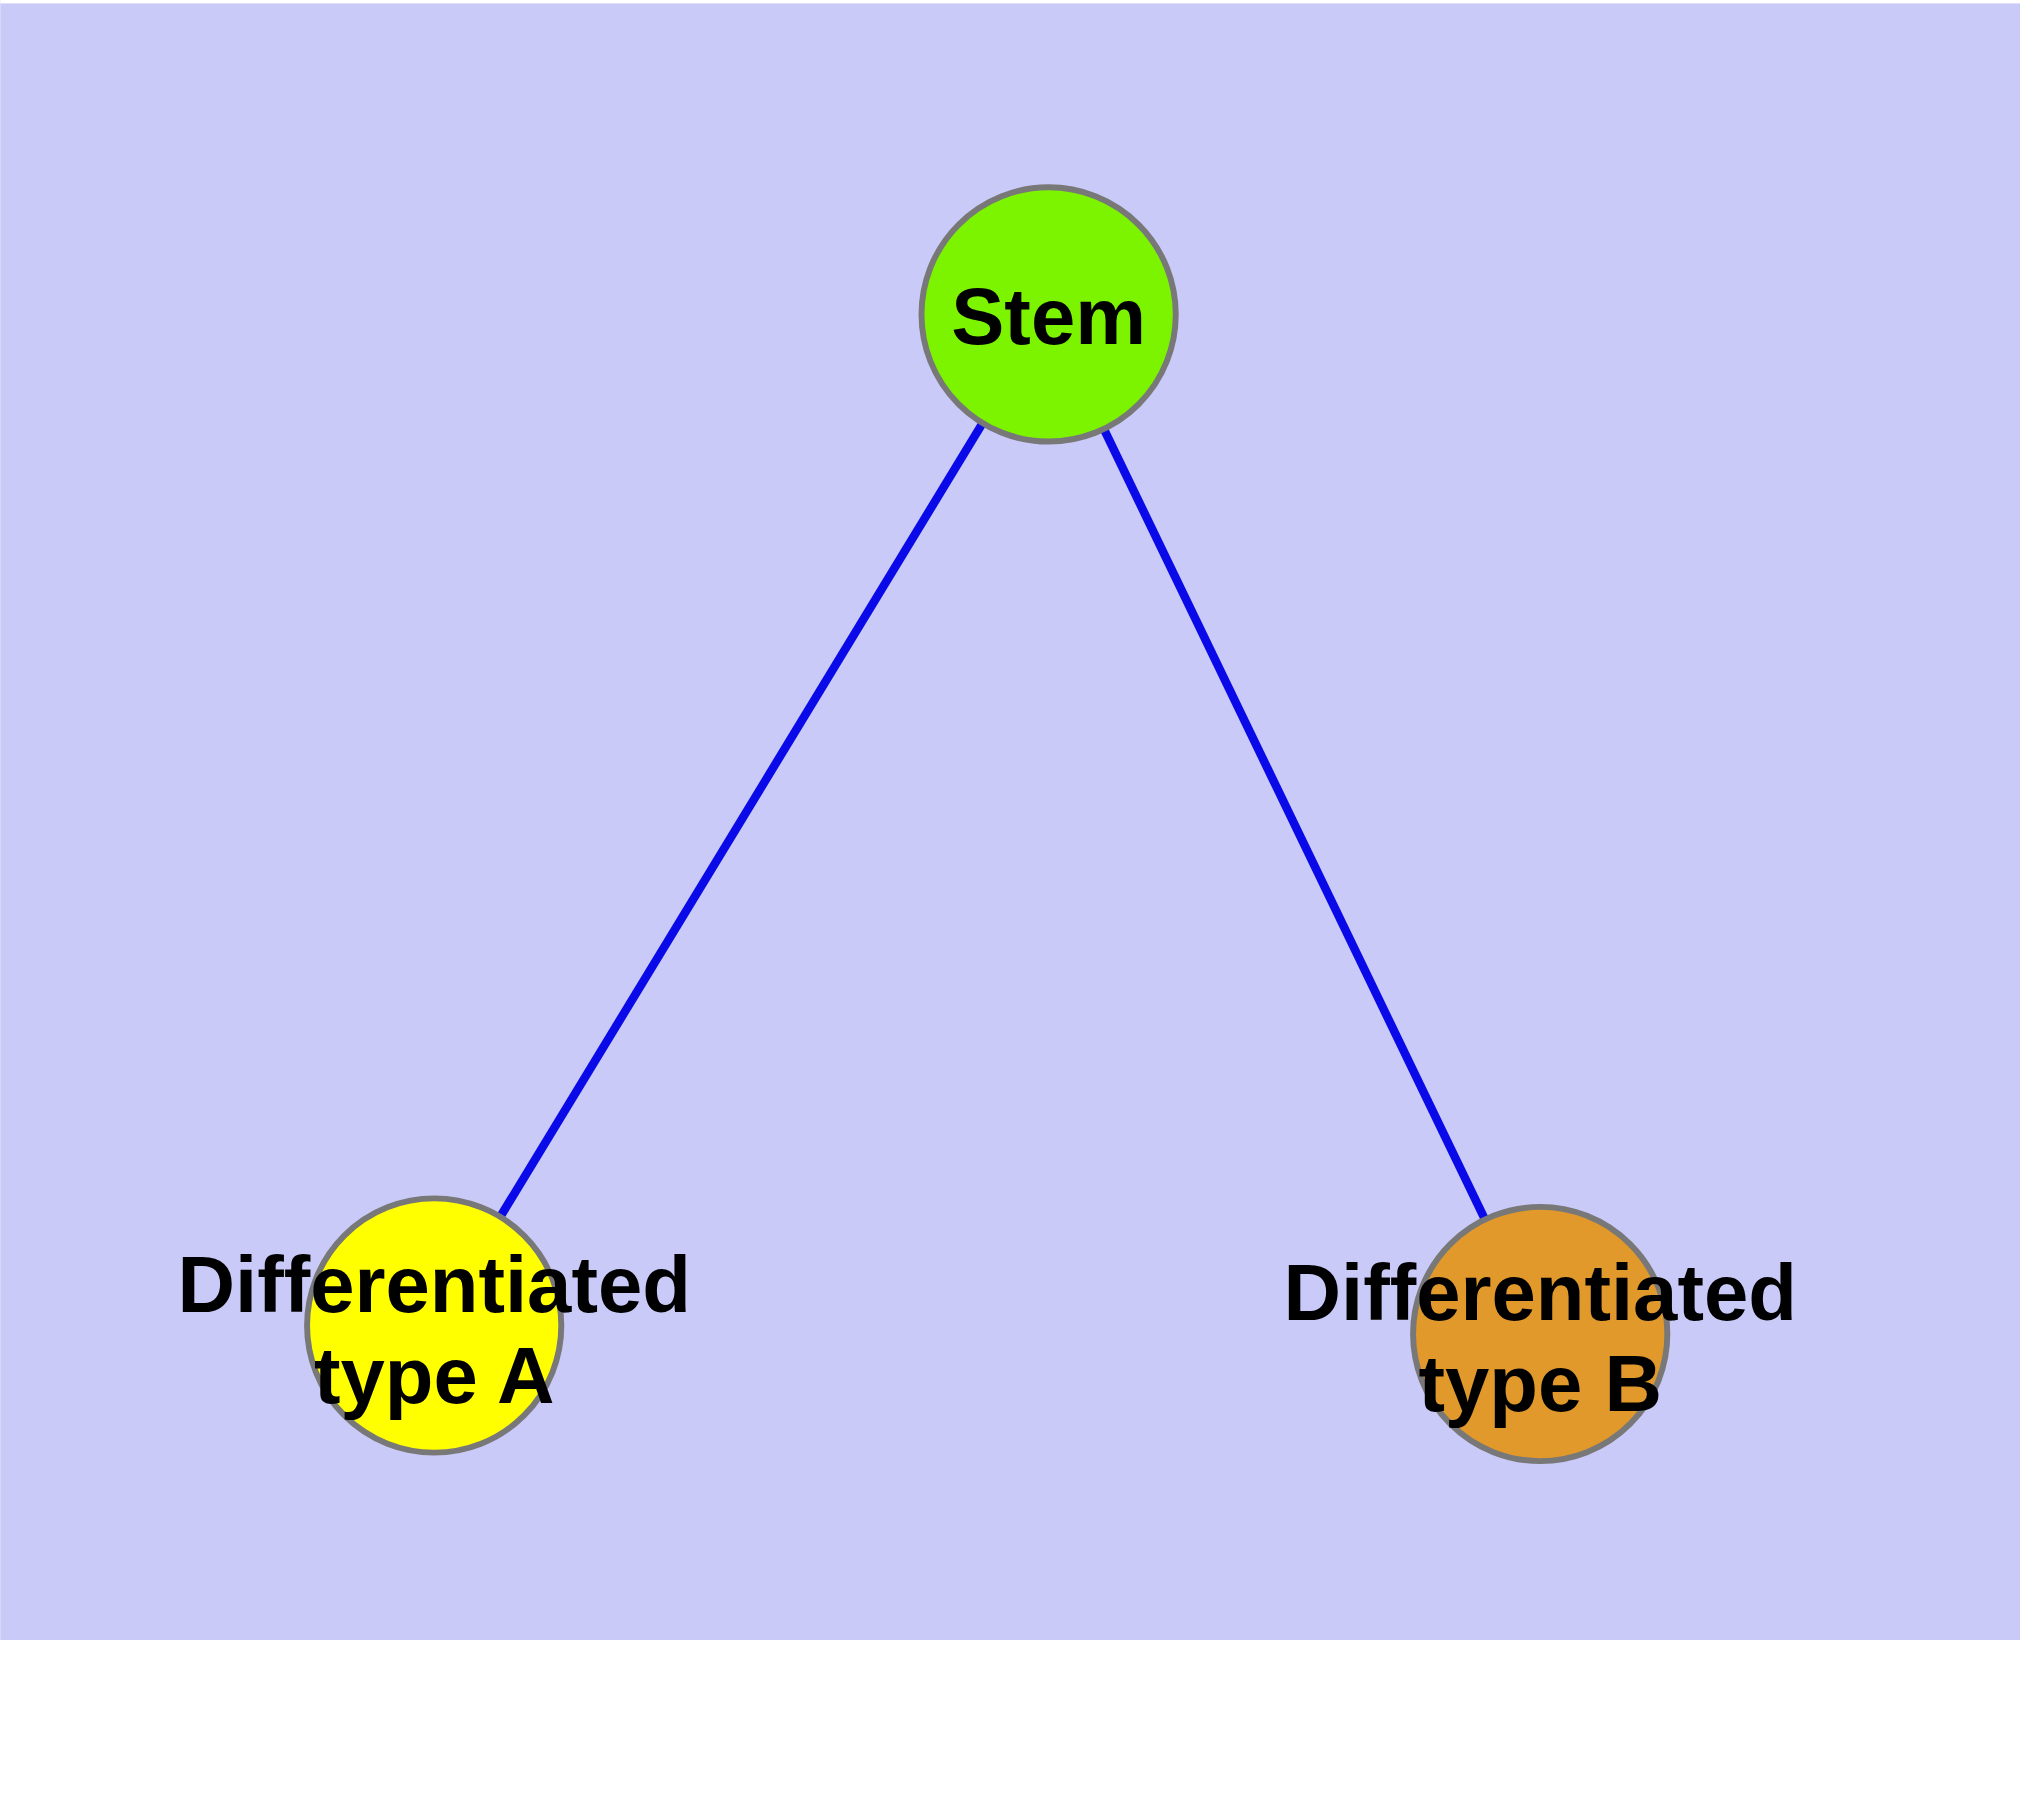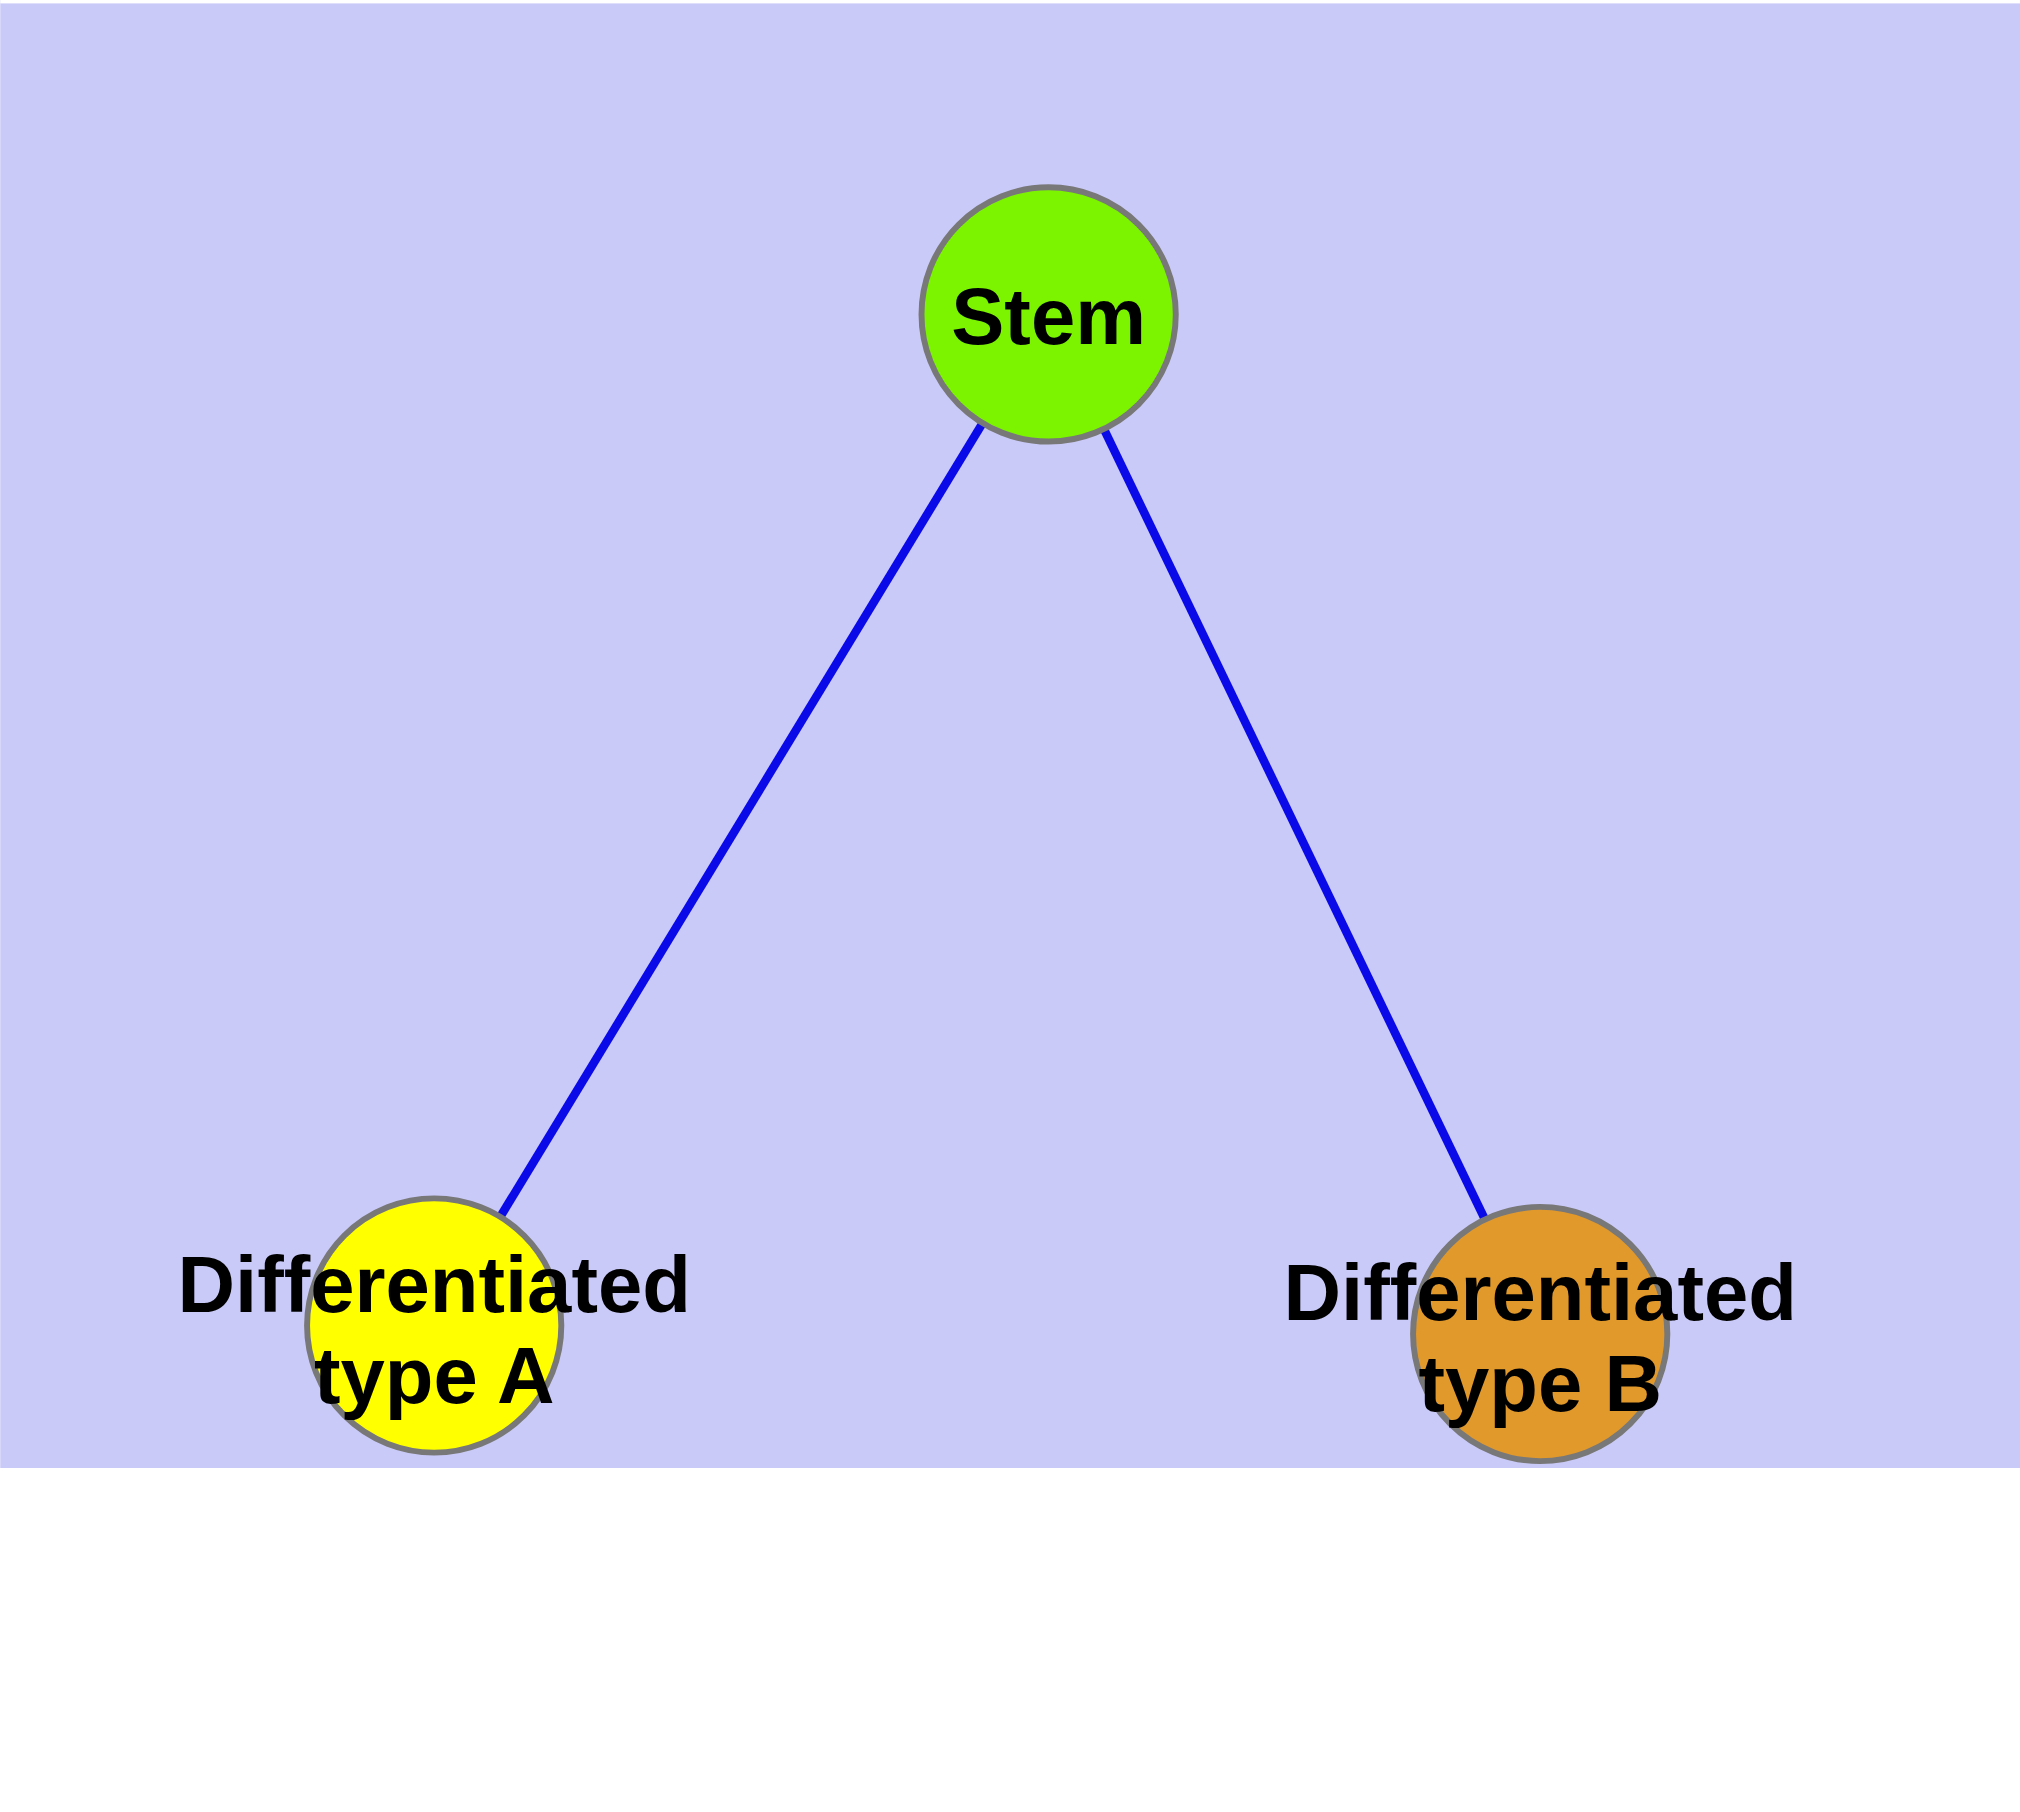--- a/index.html
+++ b/index.html
@@ -2,21 +2,21 @@
 <html style="font-size:13.6px"><head>
 <meta charset="utf-8">
 <style>
   html, body {
     margin: 0;
     padding: 0;
     background: #ffffff;
   }
   .stage {
     width: 2021px;
-    height: 1468px;
+    height: 1640px;
     position: relative;
     overflow: hidden;
   }
   svg {
     display: block;
     width: 2021px;
     height: 1812px;
   }
   .node-label {
     font-family: "Liberation Sans", sans-serif;

